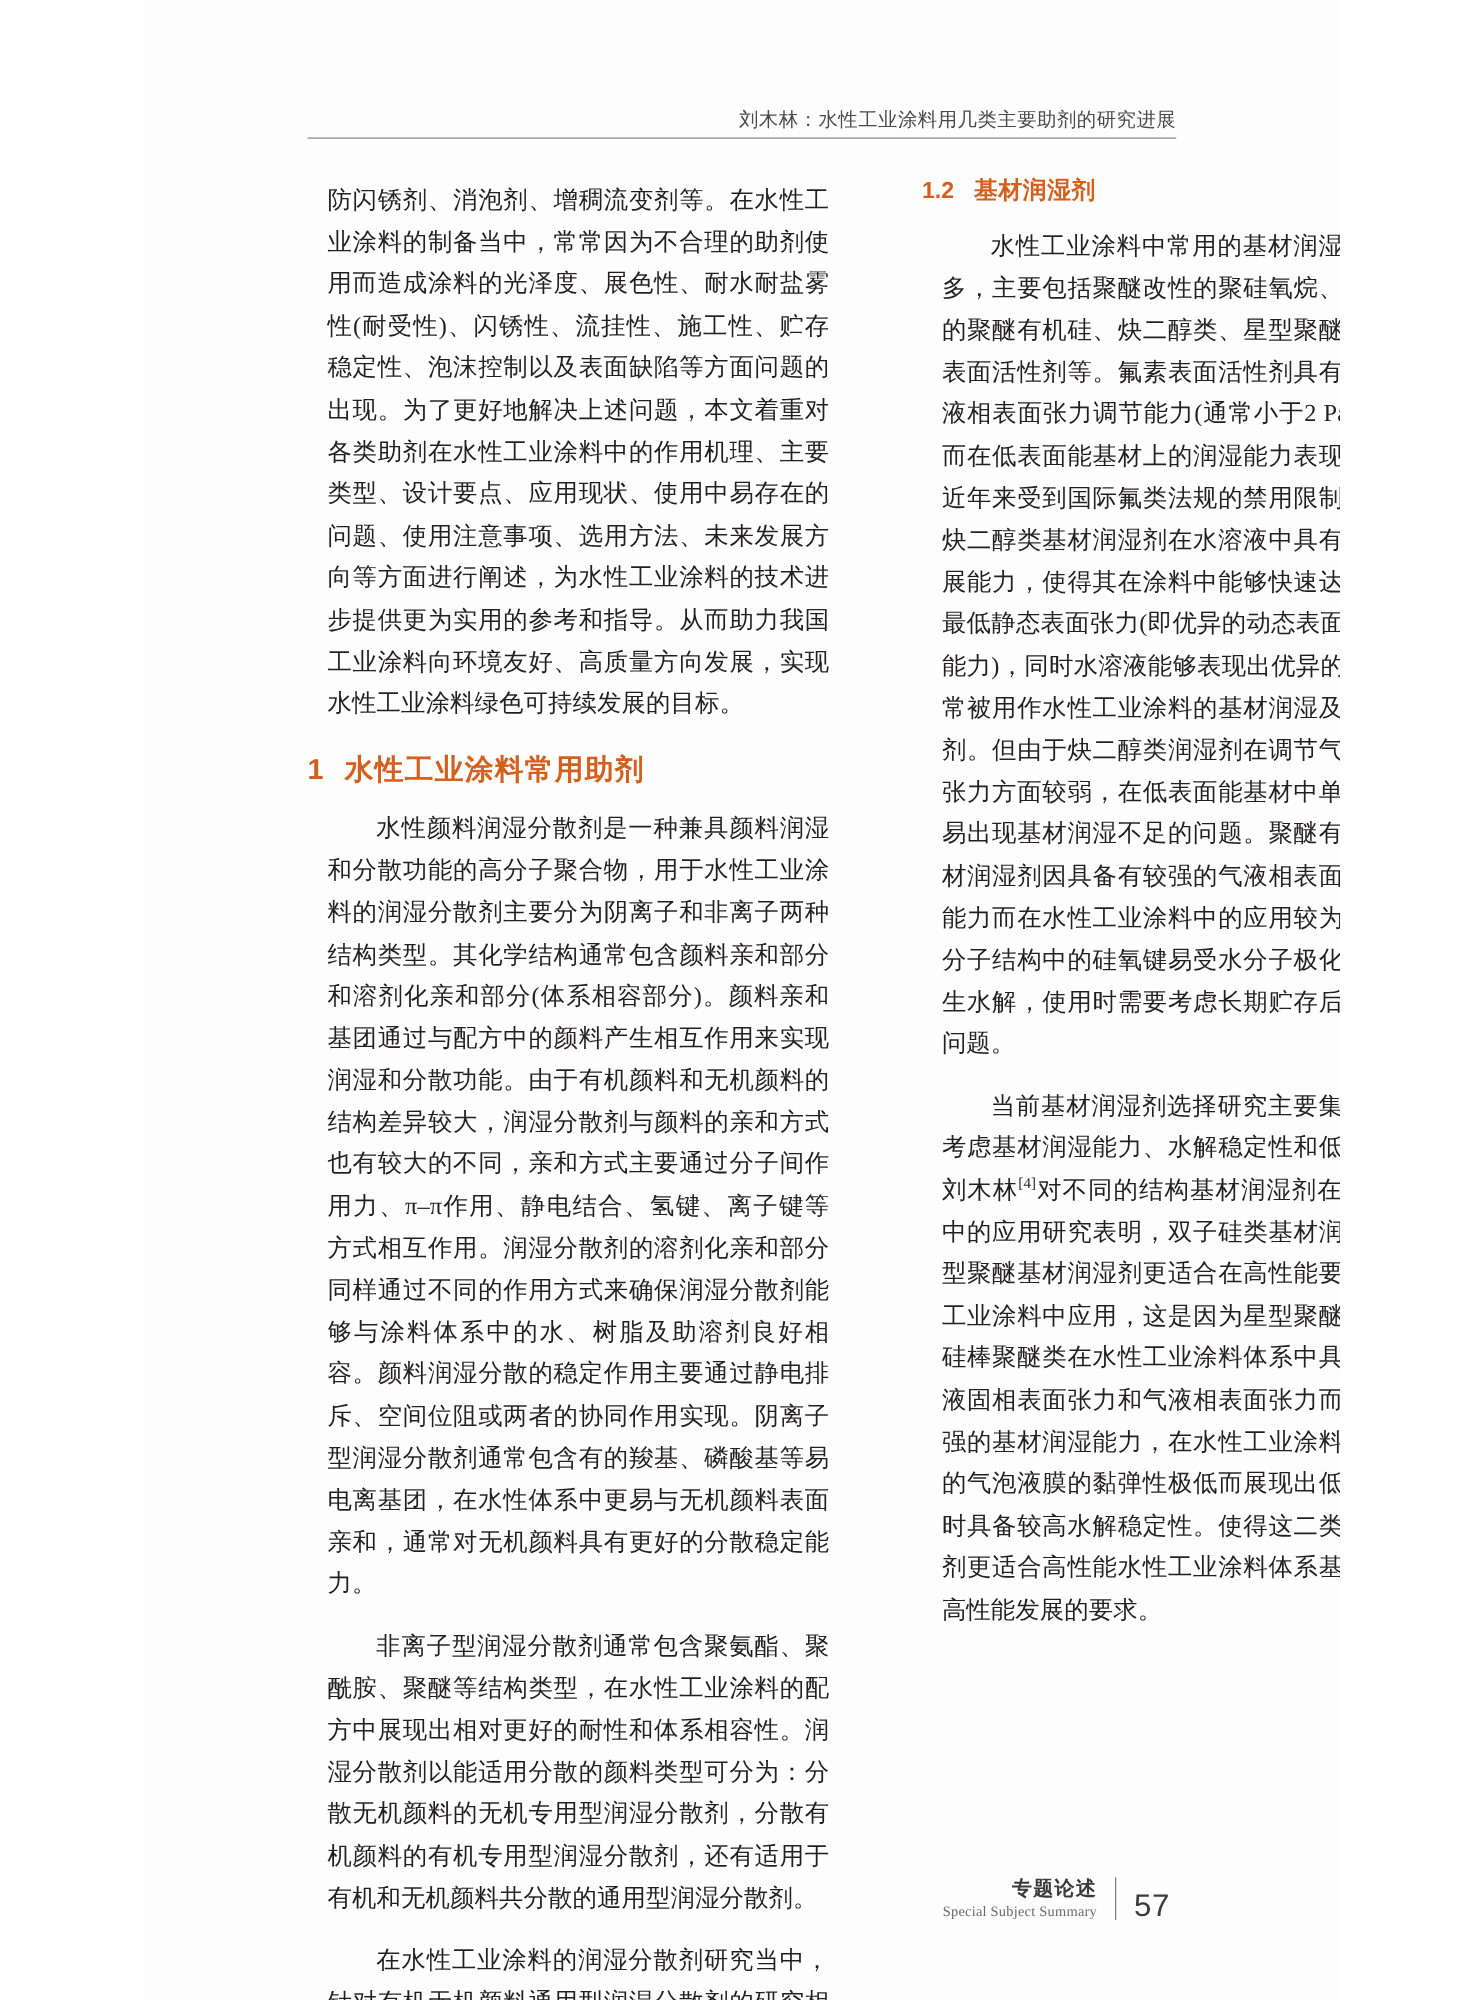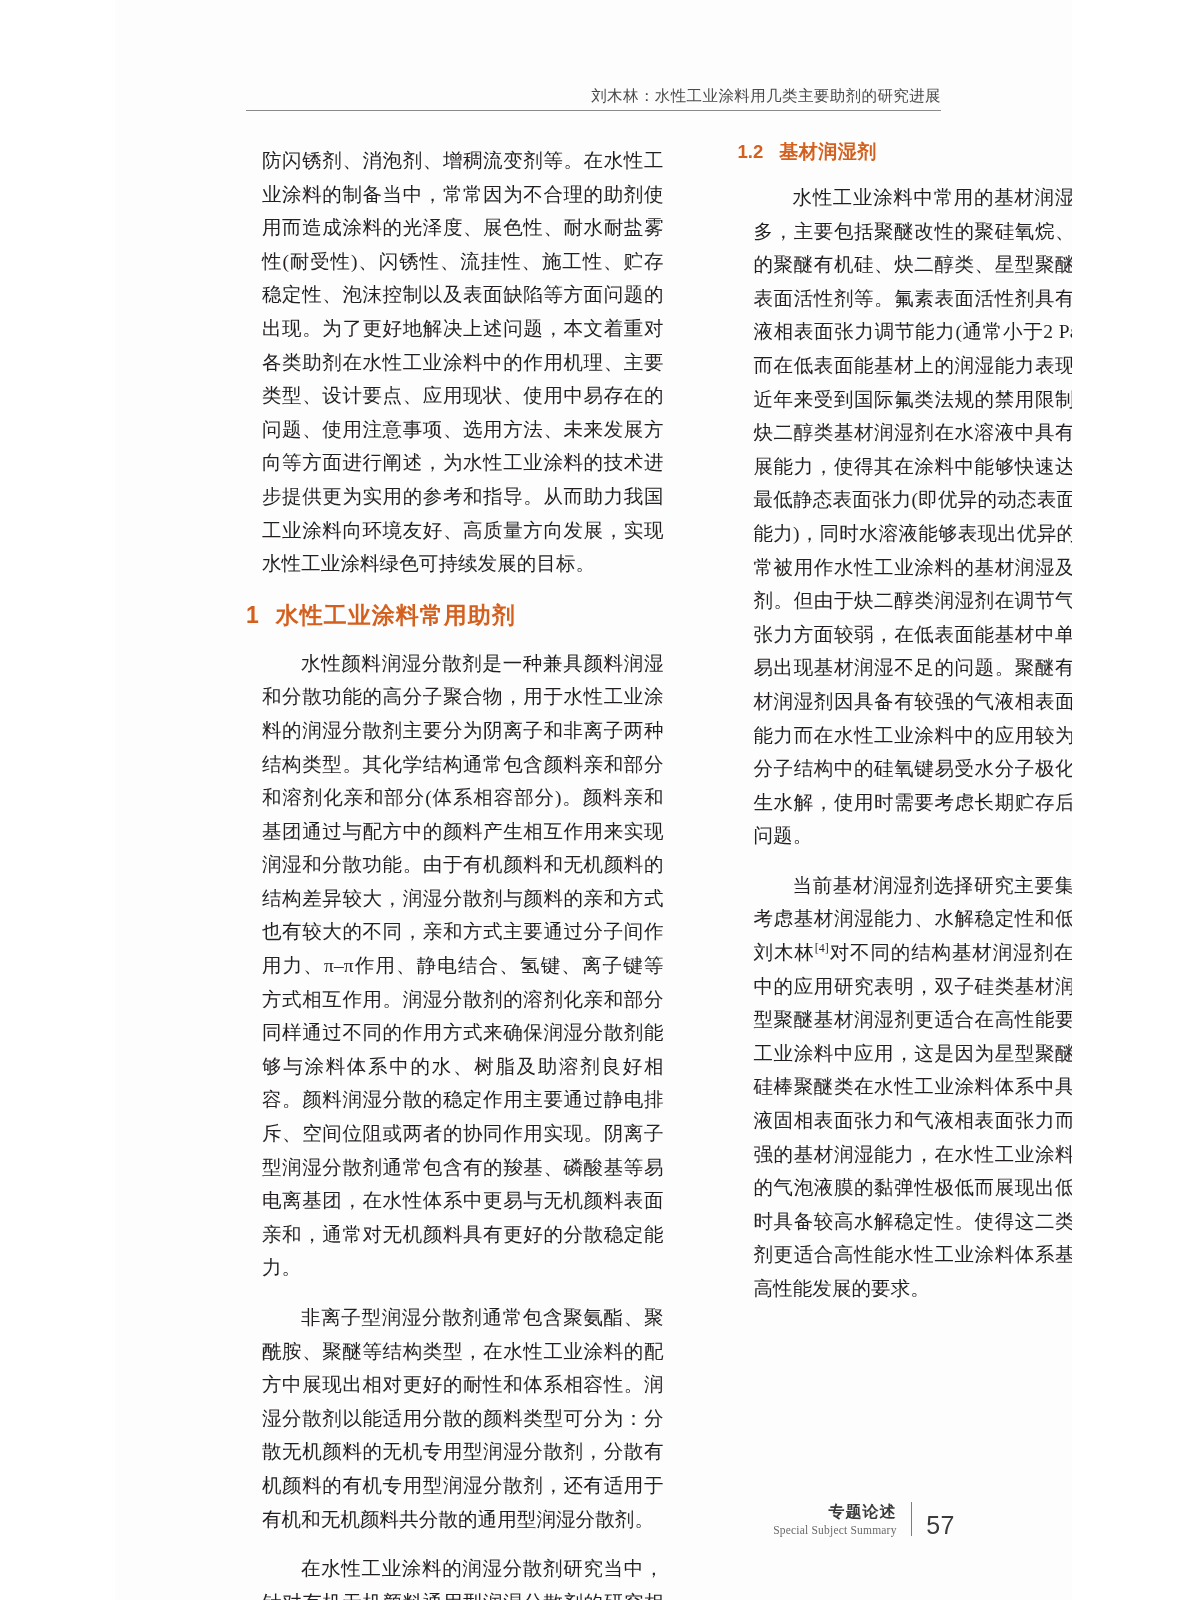--- a/index.html
+++ b/index.html
@@ -96,21 +96,21 @@
     font-size: 18.5px;
   }
   .h2 .txt {
     font-size: 19px;
     letter-spacing: 0.5px;
   }
   
   .footer {
     position: absolute;
     bottom: 62px;
-    right: 117px;
+    right: 136px;
     display: flex;
     align-items: flex-end;
     gap: 12px;
   }
   .footer-texts {
     text-align: right;
     line-height: 1.18;
   }
   .footer-cn {
     font-family: "Liberation Sans", sans-serif;

